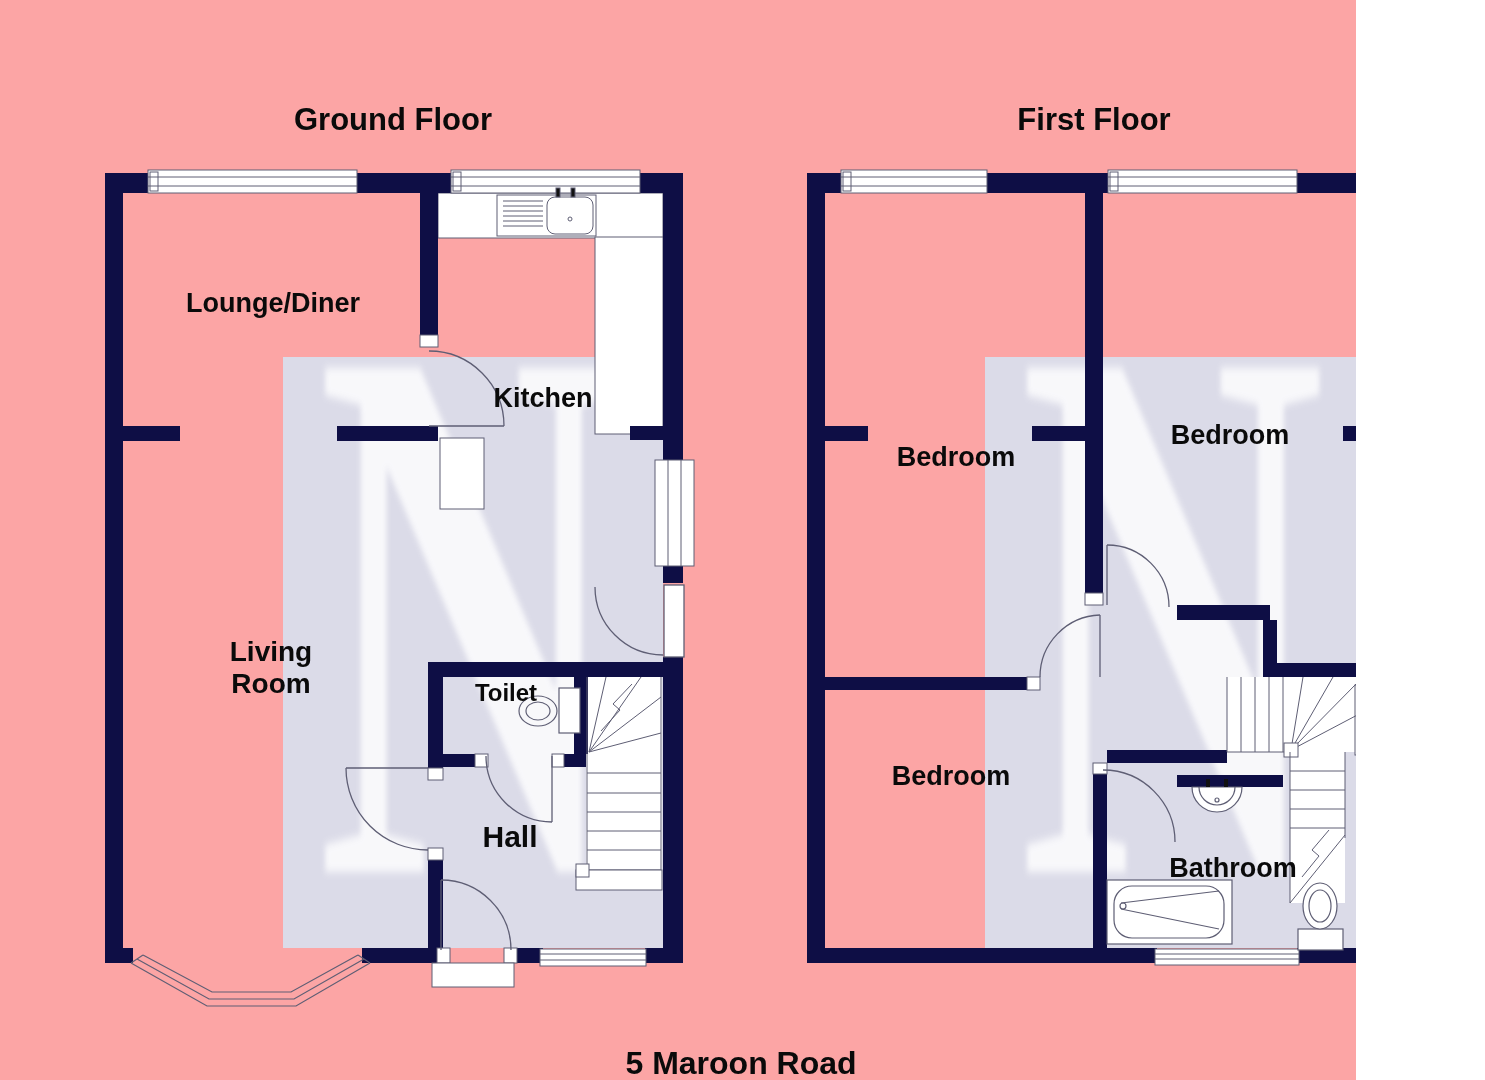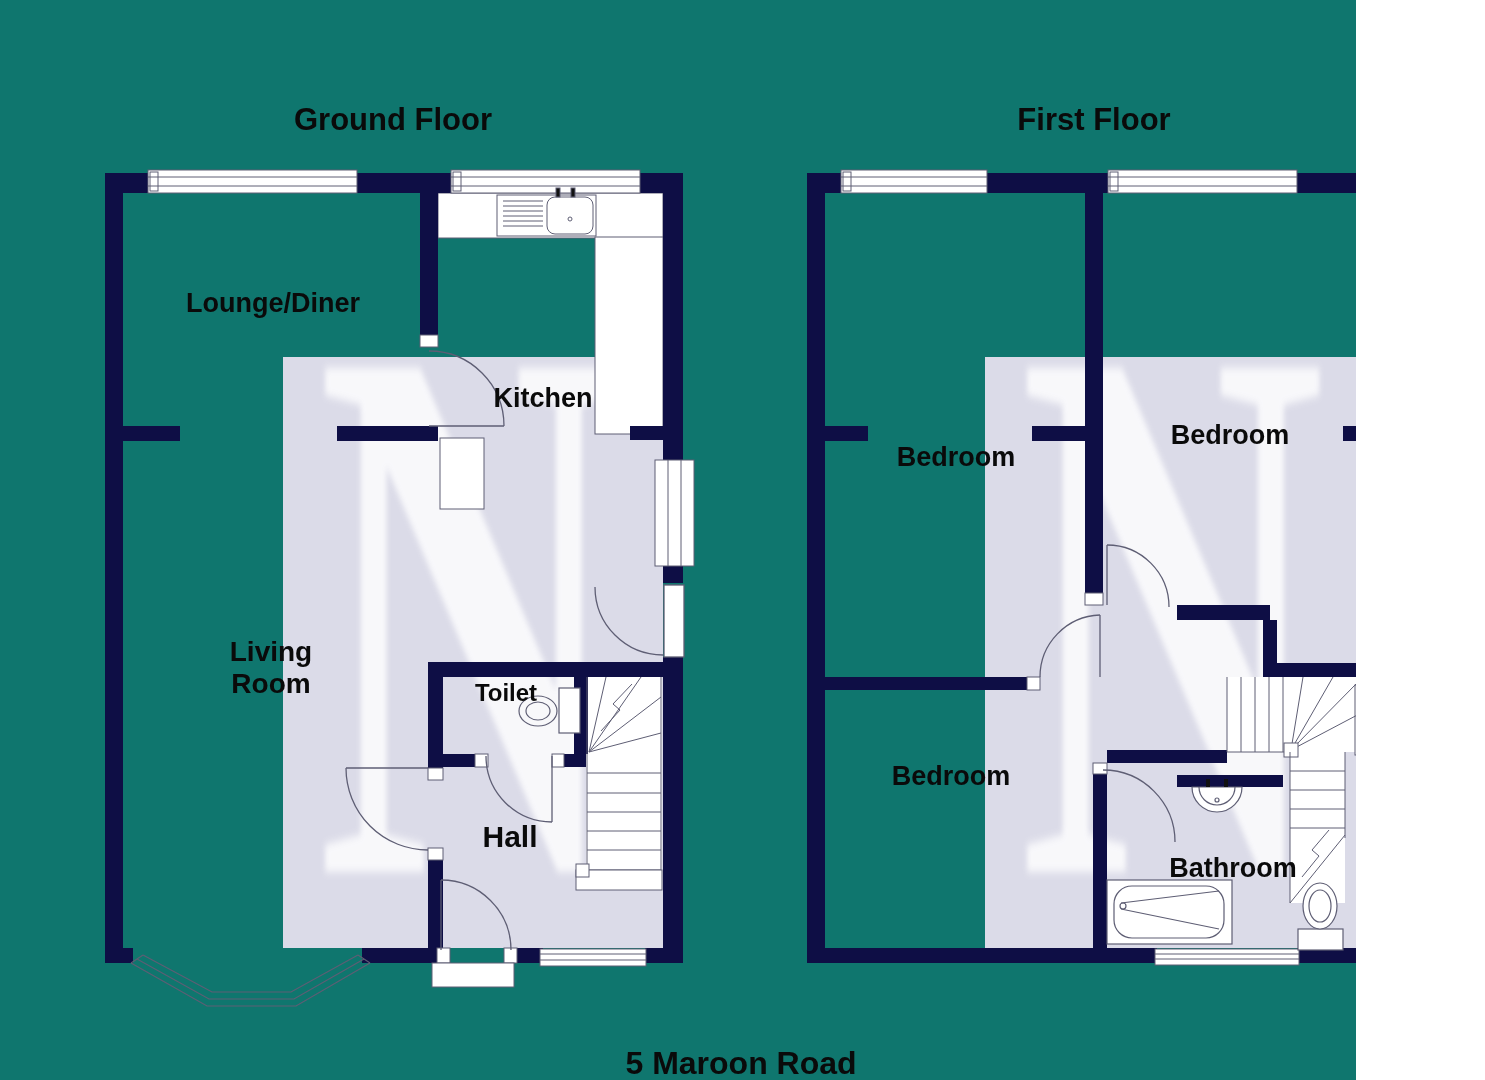--- a/index.html
+++ b/index.html
@@ -1,16 +1,16 @@
 <!DOCTYPE html>
 <html><head>
 <meta charset="utf-8">
 <style>
   html,body{margin:0;padding:0;background:#ffffff;}
-  .page{position:relative;width:1356px;height:1080px;background:#0f766e;overflow:hidden;
+  .page{position:relative;width:1356px;height:1080px;background:#fca5a5;overflow:hidden;
         font-family:"Liberation Sans", sans-serif;}
   svg{display:block;}
   text.room-label{font-family:"Liberation Sans", sans-serif;font-weight:bold;fill:#0a0a0a;}
   text.floor-title{font-family:"Liberation Sans", sans-serif;font-weight:bold;fill:#0a0a0a;}
   text.address{font-family:"Liberation Sans", sans-serif;font-weight:bold;fill:#0a0a0a;}
   .wm-n{font-family:"Liberation Serif", serif;font-weight:bold;fill:#ffffff;opacity:.82;}
 </style>
 </head>
 <body>
 

